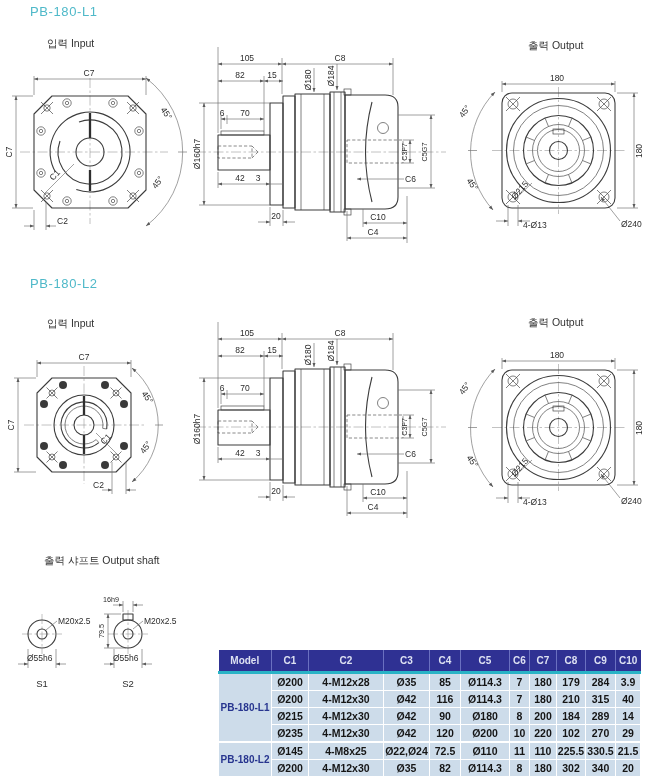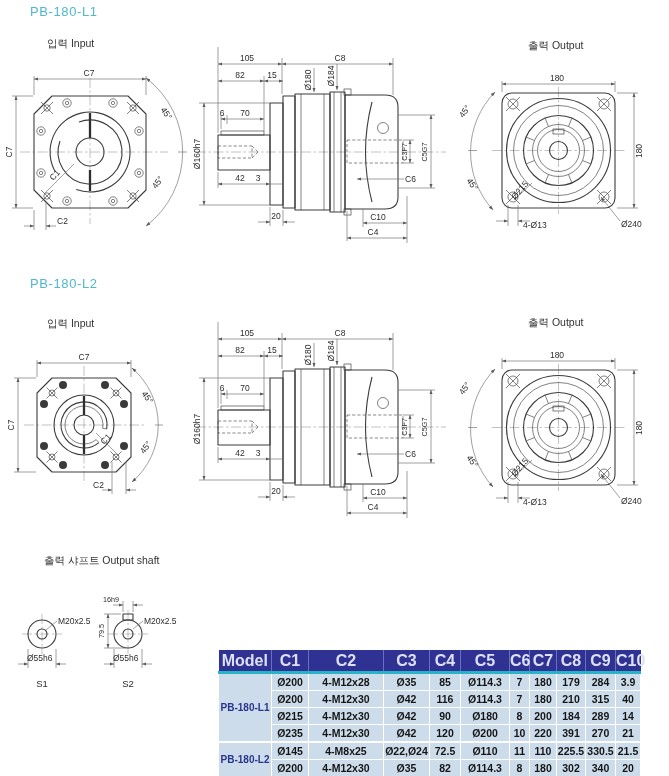--- a/index.html
+++ b/index.html
@@ -14,21 +14,21 @@
   .bar{stroke:#2e2e2e;stroke-width:2.3;}
   .hole{fill:#3a3a3a;}
   text{font-family:"Liberation Sans",sans-serif;fill:#2c2c2c;}
   text.d{font-size:8.5px;}
   text.ds{font-size:7.2px;}
   text.m{text-anchor:middle;}
   text.k{font-size:10.5px;fill:#333;}
   text.t{font-size:13px;fill:#4fb9c9;letter-spacing:.6px;}
   text.s{font-size:9.5px;}
   #specs{position:absolute;left:218px;top:650px;border-collapse:collapse;table-layout:fixed;width:422px;}
-  #specs th{background:#2f3193;color:#dde1f2;font-size:16px;font-weight:700;height:21px;
+  #specs th{background:#2f3193;color:#dde1f2;font-size:10px;font-weight:700;height:21px;
             border-right:1px solid #6a70c0;border-bottom:3px solid #29b3c6;padding:0;}
   #specs th:last-child{border-right:none;}
   #specs td{background:#cddcea;font-size:10.5px;font-weight:700;color:#151515;height:16px;
             border:1.5px solid #ffffff;text-align:center;padding:0;}
   #specs td.model{color:#27358f;font-size:10px;}
   #specs tr.g2s td{border-top:2.5px solid #ffffff;}
 </style>
 </head>
 <body>
 
@@ -425,23 +425,23 @@
       <td>14</td>
     </tr>
     <tr>
       <td>Ø235</td>
       <td>4-M12x30</td>
       <td>Ø42</td>
       <td>120</td>
       <td>Ø200</td>
       <td>10</td>
       <td>220</td>
-      <td>391</td>
+      <td>102</td>
       <td>270</td>
-      <td>21</td>
+      <td>29</td>
     </tr>
     <tr class="g2s">
       <td class="model" rowspan="2">PB-180-L2</td>
       <td>Ø145</td>
       <td>4-M8x25</td>
       <td>Ø22,Ø24</td>
       <td>72.5</td>
       <td>Ø110</td>
       <td>11</td>
       <td>110</td>

